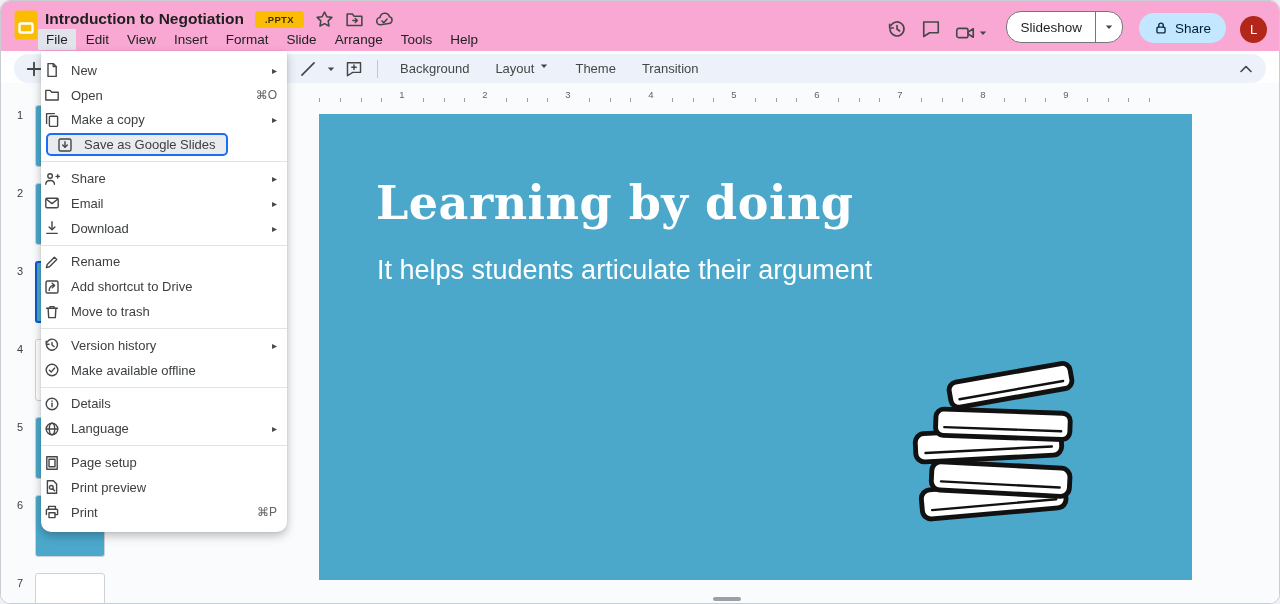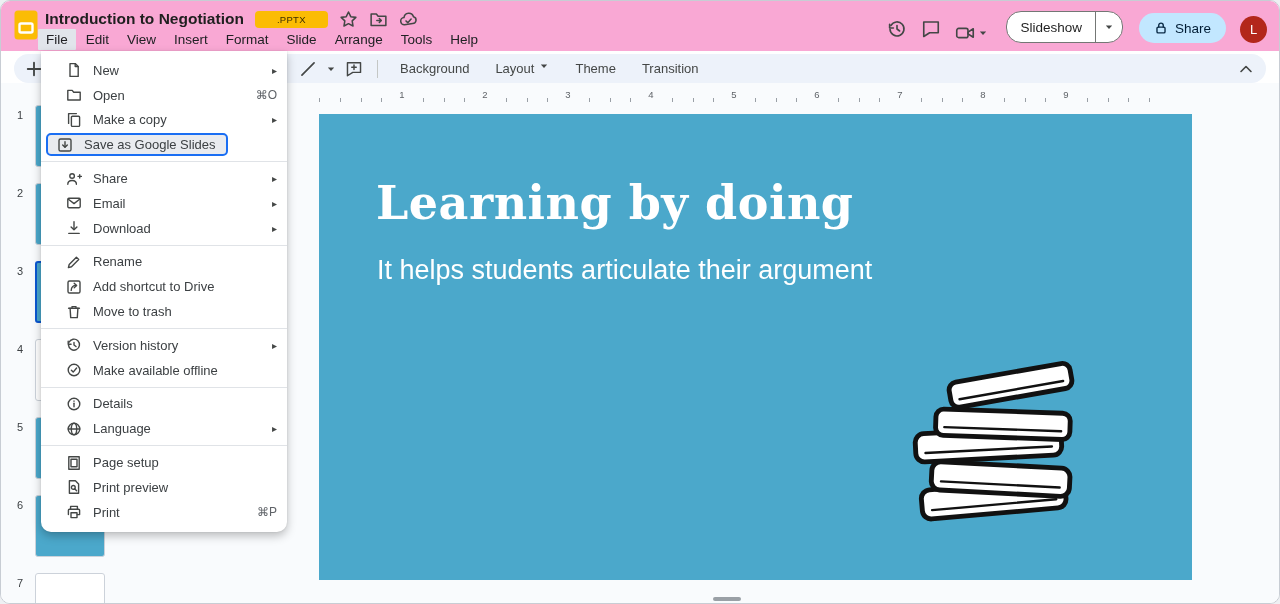--- a/index.html
+++ b/index.html
@@ -6,21 +6,21 @@
   body{width:1280px;height:604px;font-family:"Liberation Sans",sans-serif;background:#eef0f3}
   .window{position:relative;width:1280px;height:604px;background:#fff;border:1px solid #c8cdd4;border-radius:10px;overflow:hidden;box-sizing:border-box}
   .icon{display:inline-flex;align-items:center;justify-content:center}
   .icon svg{display:block}
 
   
   .topbar{position:absolute;left:0;top:0;right:0;height:50px;background:#f9a8d4;z-index:10}
   .logo{position:absolute;left:13px;top:9px}
   .title-row{position:absolute;left:44px;top:8px;height:20px;display:flex;align-items:center;gap:11px}
   .doc-title{font-size:15.5px;font-weight:700;color:#1f1f1f;white-space:nowrap}
-  .badge{background:#FBBC04;color:#3d2e00;font-size:9.5px;font-weight:400;padding:3px 22px;border-radius:4px;letter-spacing:.3px}
+  .badge{background:#FBBC04;color:#3d2e00;font-size:9.5px;font-weight:700;padding:3px 10px;border-radius:4px;letter-spacing:.3px}
   .menu-row{position:absolute;left:37px;top:28px;display:flex;gap:2px}
   .mb-item{font-size:13.5px;color:#202124;padding:2px 8px;border-radius:1px;line-height:17px;white-space:nowrap}
   .mb-active{background:#e1e5eb}
   .topbar-right{position:absolute;right:12px;top:10px;display:flex;align-items:flex-end}
   .icon-btn{width:28px;height:28px;border-radius:50%;display:inline-flex;align-items:center;justify-content:center;margin-left:6px}
   .cam-group{display:inline-flex;align-items:center;gap:3px;margin-left:6px;padding:0 4px}
   .slideshow-btn{display:inline-flex;height:30px;border:1px solid #747775;border-radius:15px;margin-left:14px;background:#fff;overflow:hidden}
   .ss-main{display:flex;align-items:center;padding:0 13px;font-size:13.5px;font-weight:500;color:#1f1f1f}
   .ss-caret{display:flex;align-items:center;padding:0 8px;border-left:1px solid #747775}
   .share-btn{display:inline-flex;align-items:center;gap:7px;height:30px;background:#c2e7ff;border-radius:15px;padding:0 15px;margin-left:16px;color:#001d35;font-size:13.5px;font-weight:500}
@@ -48,21 +48,21 @@
   .slide{position:absolute;left:318px;top:31px;width:873px;height:466px}
   .slide-title{position:absolute;left:57px;top:62px;font-family:"DejaVu Serif",serif;font-weight:700;font-size:46px;color:#fff;letter-spacing:.5px;white-space:nowrap}
   .slide-subtitle{position:absolute;left:58px;top:141px;font-size:27px;color:#fff;white-space:nowrap}
   .books{position:absolute;left:588px;top:236px;width:185px;height:178px}
   .hscroll{position:absolute;left:712px;bottom:2px;width:28px;height:4px;border-radius:2px;background:#9aa0a6}
 
   
   .file-menu{position:absolute;left:40px;top:50px;width:246px;background:#fff;border-radius:0 0 10px 10px;
              box-shadow:0 4px 10px rgba(0,0,0,.25),0 0 2px rgba(0,0,0,.12);padding:7px 0;z-index:50}
   .menu-item{height:24.8px;display:flex;align-items:center;padding-right:10px;font-size:13px;color:#3c4043}
-  .mi-core{display:flex;align-items:center;gap:11px;padding-left:25px;height:100%}
+  .mi-core{display:flex;align-items:center;gap:11px;padding-left:3px;height:100%}
   .mi-highlight{border:2px solid #1a6ef3;background:#e9ebef;border-radius:5px;padding:0 10px 0 9px;margin-left:5px;height:23px;box-sizing:border-box}
   .mi-label{white-space:nowrap}
   .mi-fill{flex:1}
   .mi-shortcut{font-size:12px;color:#5f6368}
   .mi-caret{font-size:10px;color:#444746;margin-left:10px}
   .menu-sep{height:1px;background:#e0e3e7;margin:4px 0}
 </style>
 </head>
 <body>
 

